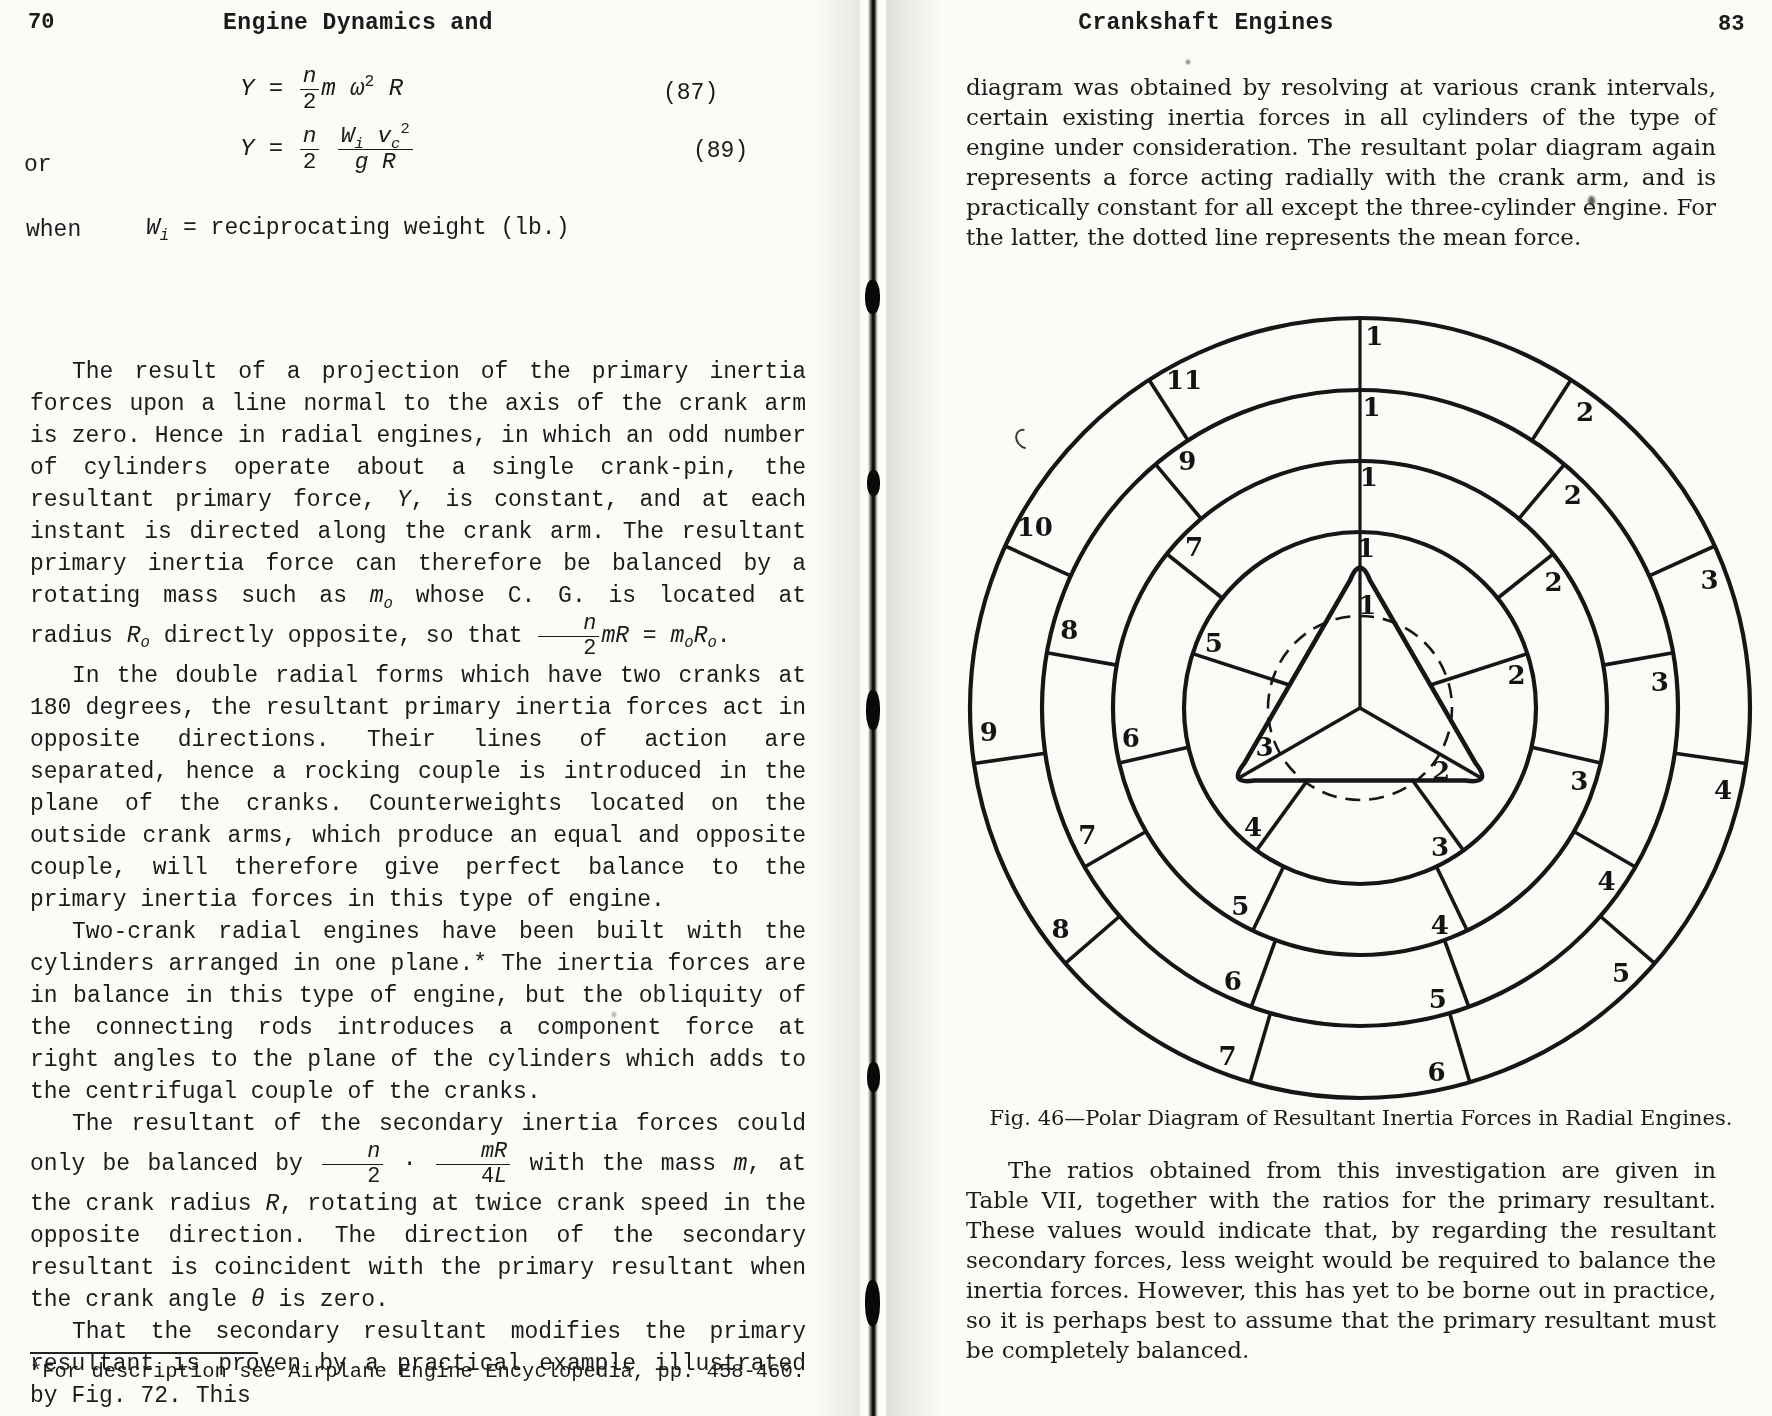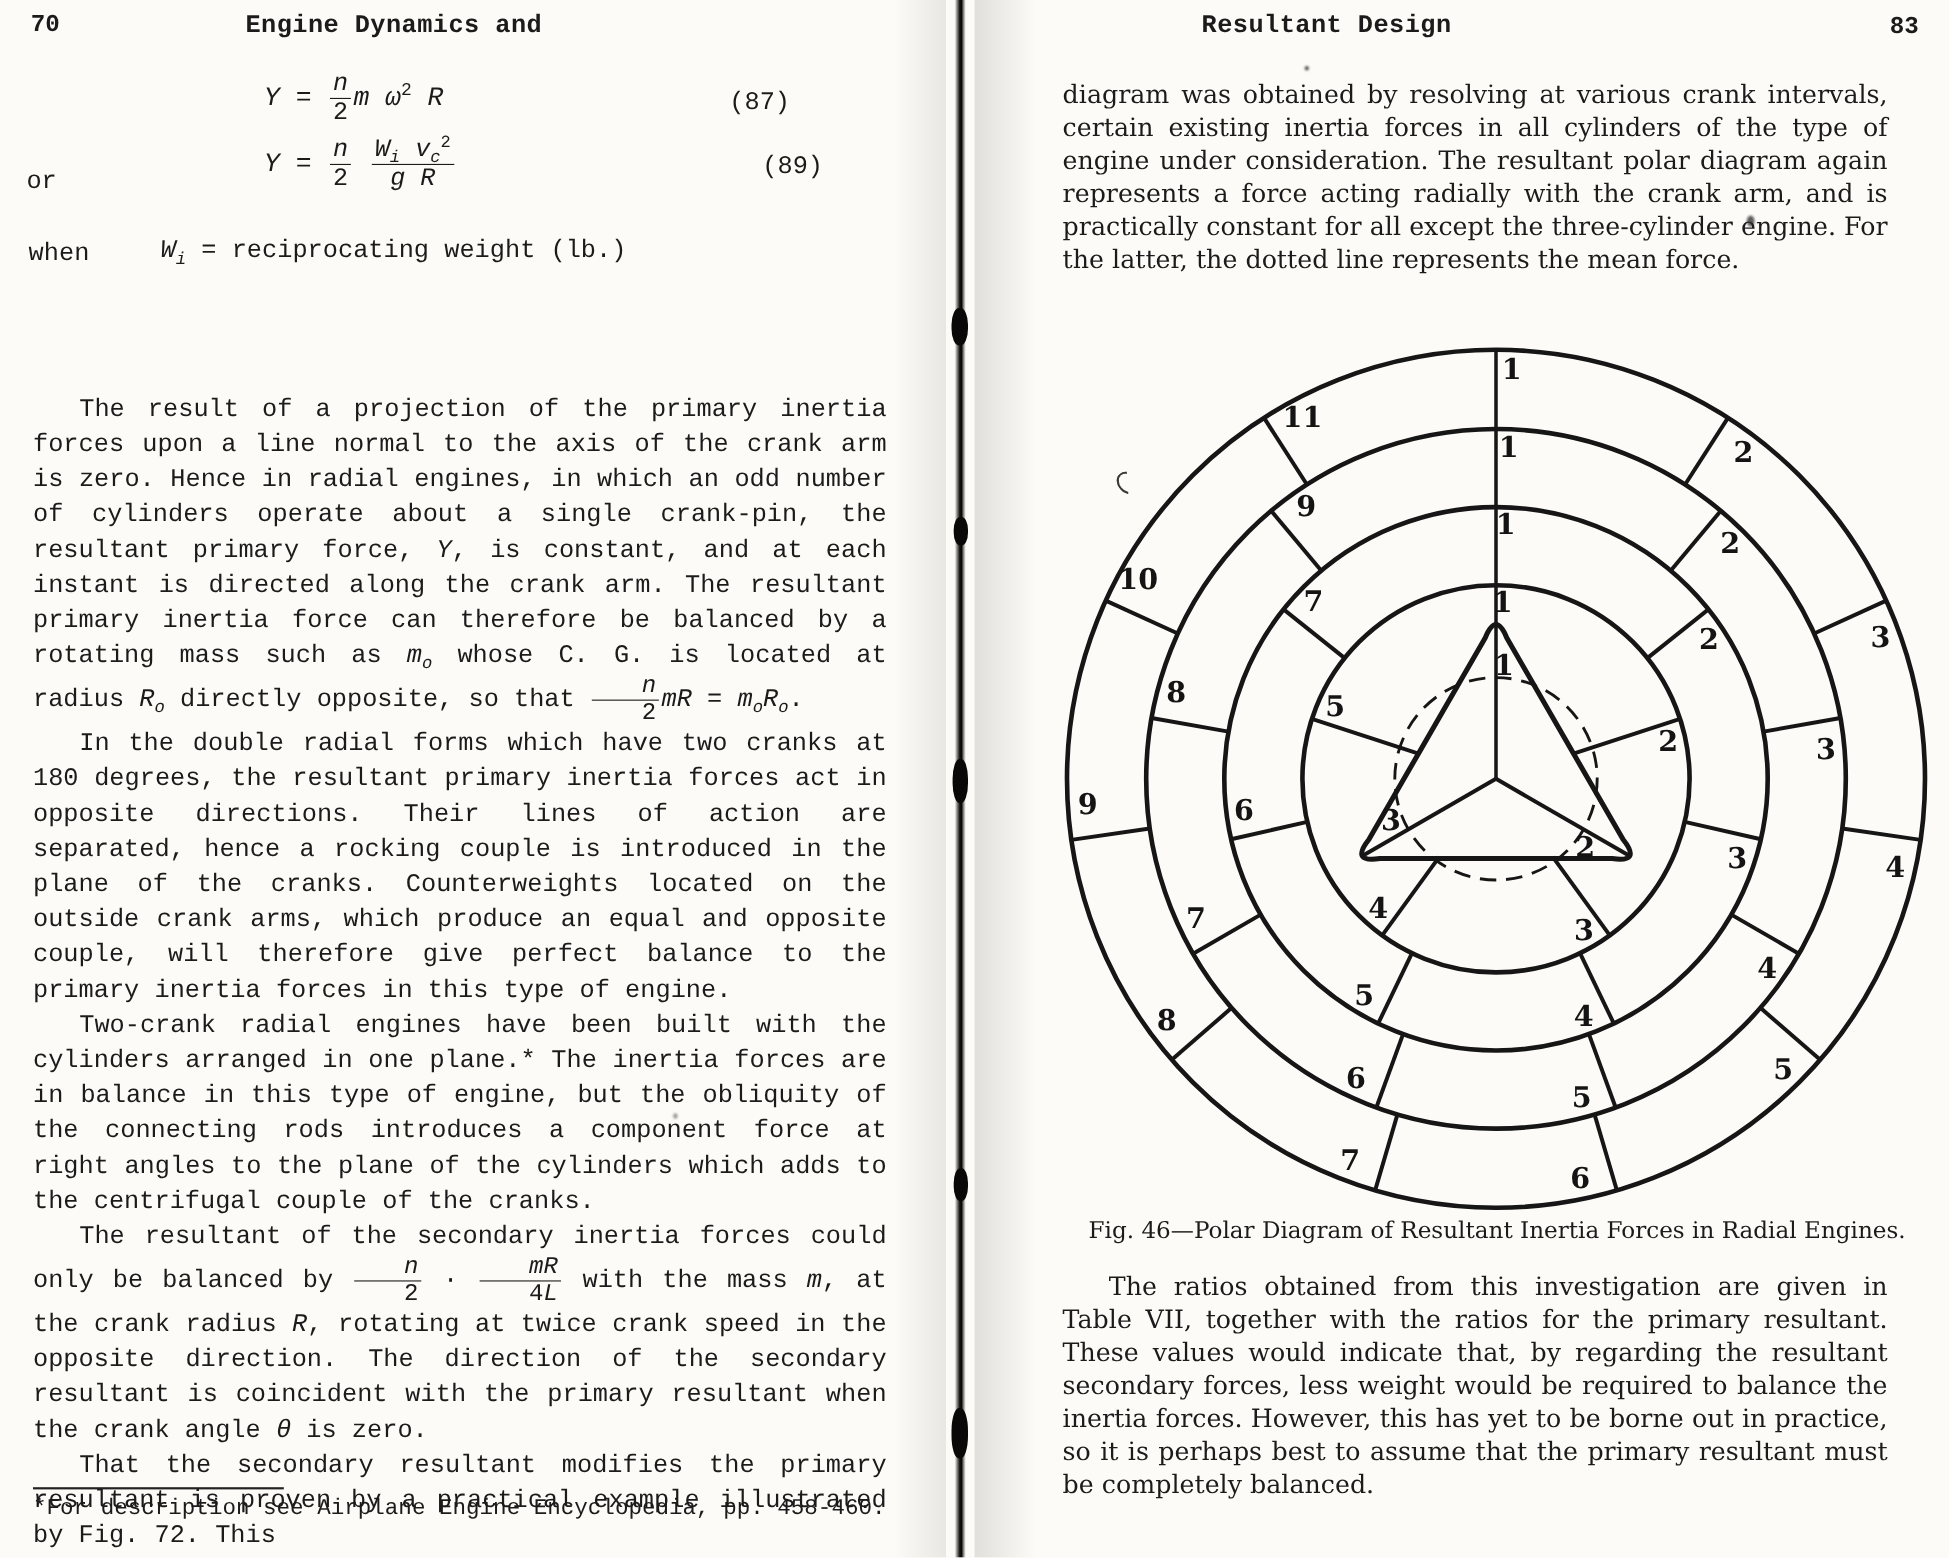--- a/index.html
+++ b/index.html
@@ -121,21 +121,21 @@
   <div class="blob b1"></div>
   <div class="blob b2"></div>
   <div class="blob b3"></div>
   <div class="blob b4"></div>
   <div class="blob b5"></div>
 </div>
 <div class="page-curve"></div>
 <div class="page-curve-l"></div>
 
 <section class="page right">
-  <span class="running-head right">Resultant Design</span>
+  <span class="running-head right">Crankshaft Engines</span>
   <span class="pagenum right">83</span>
 </section>
 
 <p class="intro-par">diagram was obtained by resolving at various crank intervals, certain existing inertia forces in all cylinders of the type of engine under consideration.  The resultant polar diagram again represents a force acting radially with the crank arm, and is practically constant for all except the three-cylinder engine.  For the latter, the dotted line represents the mean force.</p>
 
 <div id="figure"><svg viewBox="0 0 820 820" width="820" height="820">
       <circle cx="410" cy="410" r="390" fill="none" stroke="#161616" stroke-width="4.2"></circle>
       <circle cx="410" cy="410" r="318" fill="none" stroke="#161616" stroke-width="4.2"></circle>
       <circle cx="410" cy="410" r="247" fill="none" stroke="#161616" stroke-width="4.2"></circle>
       <circle cx="410" cy="410" r="176" fill="none" stroke="#161616" stroke-width="4.2"></circle>

